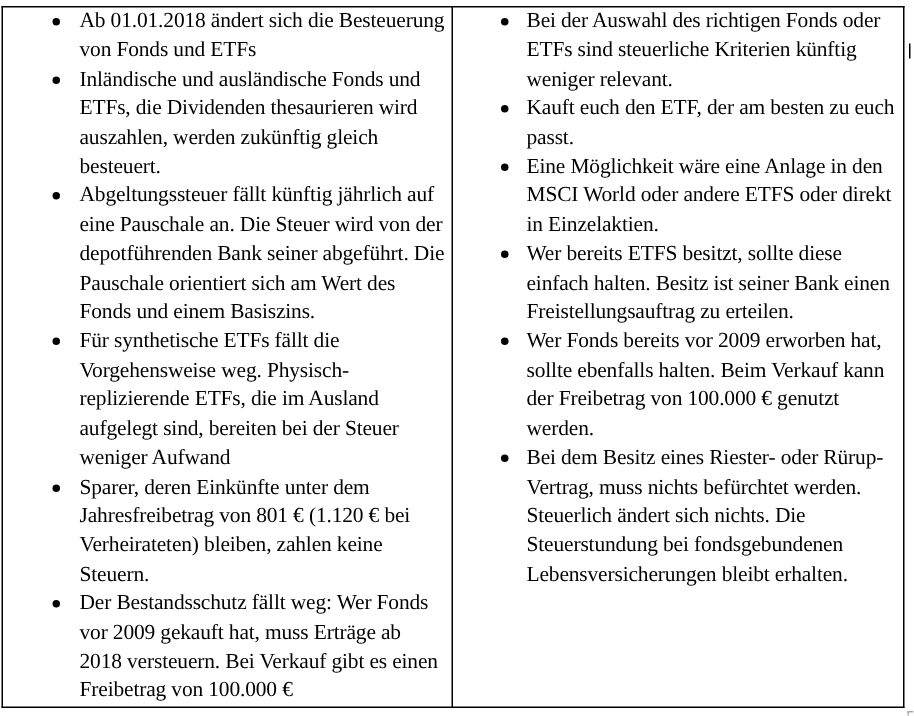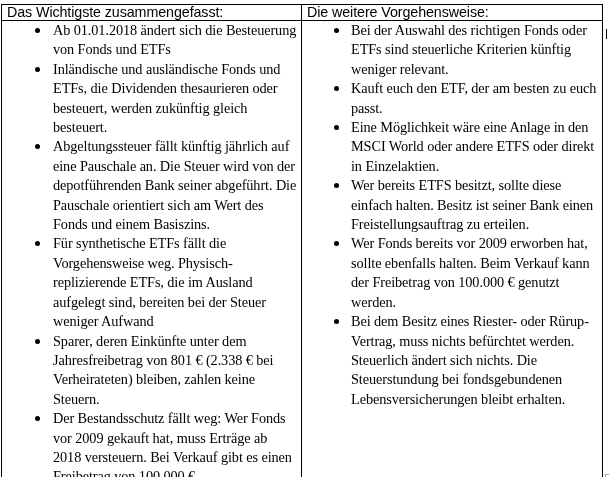--- a/index.html
+++ b/index.html
@@ -26,32 +26,28 @@
 </style>
 </head>
 <body>
 
 <table class="doc-table">
   <colgroup>
     <col class="col-left">
     <col class="col-right">
   </colgroup>
   <tbody>
-      <tr>
-    <th class="head-cell">Das Wichtigste zusammengefasst:</th>
-    <th class="head-cell">Die weitere Vorgehensweise:</th>
-  </tr>
   <tr>
     <td class="body-cell left-cell">
       <ul class="bullets">
         <li><span class="bullet"></span><span>Ab 01.01.2018 ändert sich die Besteuerung von Fonds und ETFs</span></li>
-        <li><span class="bullet"></span><span>Inländische und ausländische Fonds und ETFs, die Dividenden thesaurieren oder besteuert, werden zukünftig gleich besteuert.</span></li>
+        <li><span class="bullet"></span><span>Inländische und ausländische Fonds und ETFs, die Dividenden thesaurieren wird auszahlen, werden zukünftig gleich besteuert.</span></li>
         <li><span class="bullet"></span><span>Abgeltungssteuer fällt künftig jährlich auf eine Pauschale an. Die Steuer wird von der depotführenden Bank seiner abgeführt. Die Pauschale orientiert sich am Wert des Fonds und einem Basiszins.</span></li>
         <li><span class="bullet"></span><span>Für synthetische ETFs fällt die Vorgehensweise weg. Physisch-replizierende ETFs, die im Ausland aufgelegt sind, bereiten bei der Steuer weniger Aufwand</span></li>
-        <li><span class="bullet"></span><span>Sparer, deren Einkünfte unter dem Jahresfreibetrag von 801 € (2.338 € bei Verheirateten) bleiben, zahlen keine Steuern.</span></li>
+        <li><span class="bullet"></span><span>Sparer, deren Einkünfte unter dem Jahresfreibetrag von 801 € (1.120 € bei Verheirateten) bleiben, zahlen keine Steuern.</span></li>
         <li><span class="bullet"></span><span>Der Bestandsschutz fällt weg: Wer Fonds vor 2009 gekauft hat, muss Erträge ab 2018 versteuern. Bei Verkauf gibt es einen Freibetrag von 100.000 €</span></li>
       </ul>
     </td>
     <td class="body-cell right-cell">
       <ul class="bullets">
         <li><span class="bullet"></span><span>Bei der Auswahl des richtigen Fonds oder ETFs sind steuerliche Kriterien künftig weniger relevant.</span></li>
         <li><span class="bullet"></span><span>Kauft euch den ETF, der am besten zu euch passt.</span></li>
         <li><span class="bullet"></span><span>Eine Möglichkeit wäre eine Anlage in den MSCI World oder andere ETFS oder direkt in Einzelaktien.</span></li>
         <li><span class="bullet"></span><span>Wer bereits ETFS besitzt, sollte diese einfach halten. Besitz ist seiner Bank einen Freistellungsauftrag zu erteilen.</span></li>
         <li><span class="bullet"></span><span>Wer Fonds bereits vor 2009 erworben hat, sollte ebenfalls halten. Beim Verkauf kann der Freibetrag von 100.000 € genutzt werden.</span></li>

